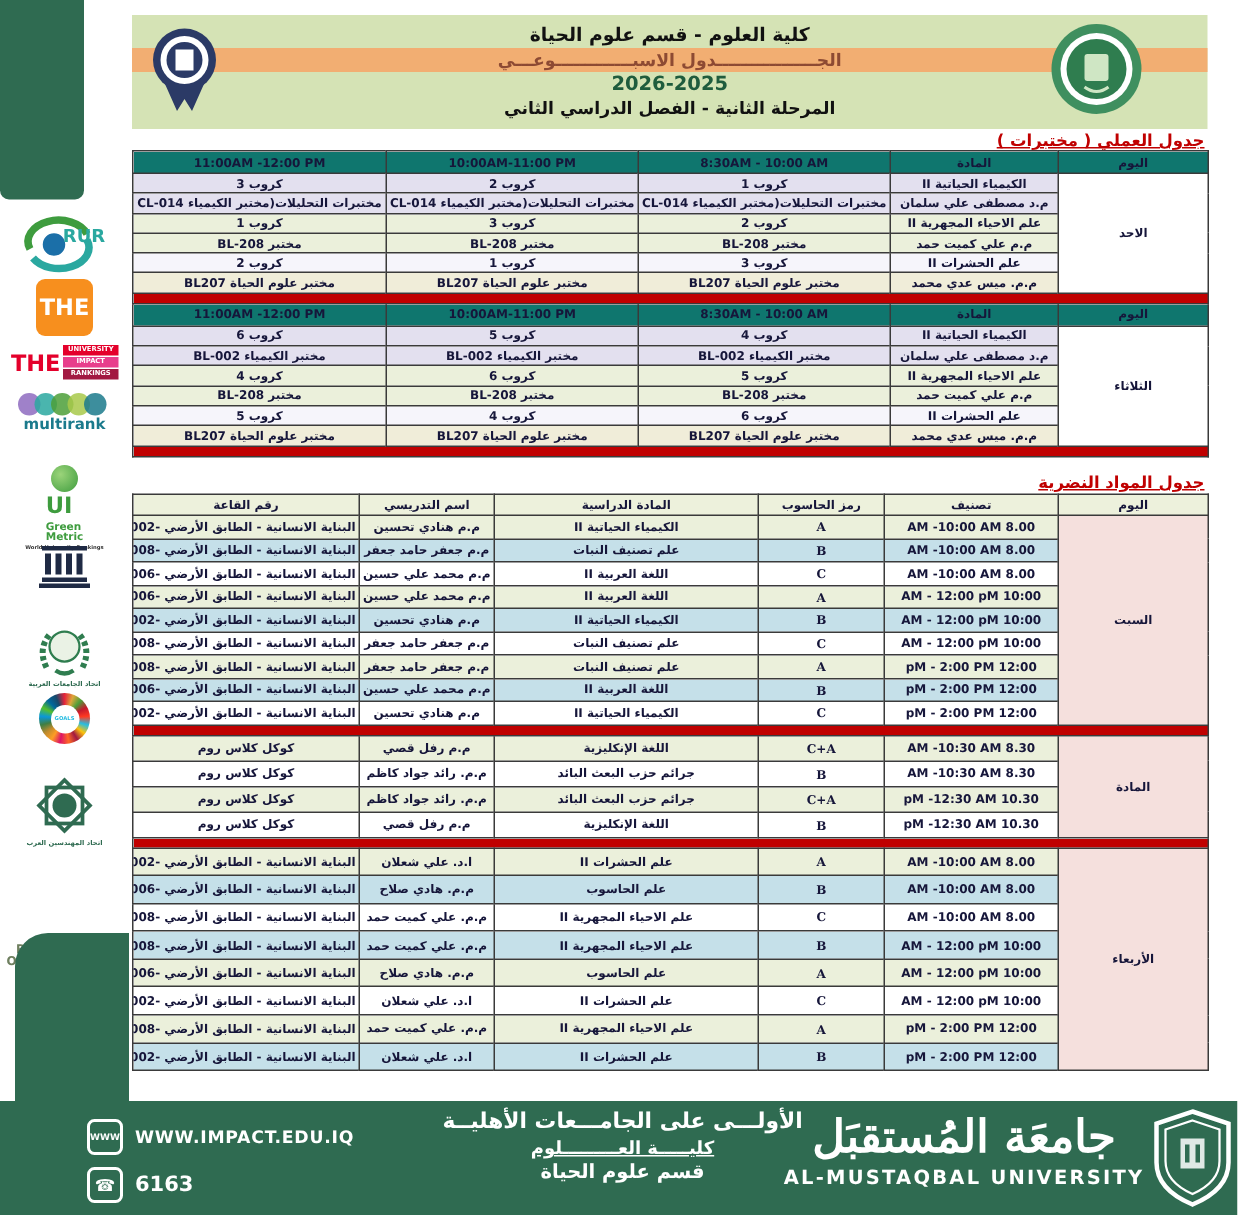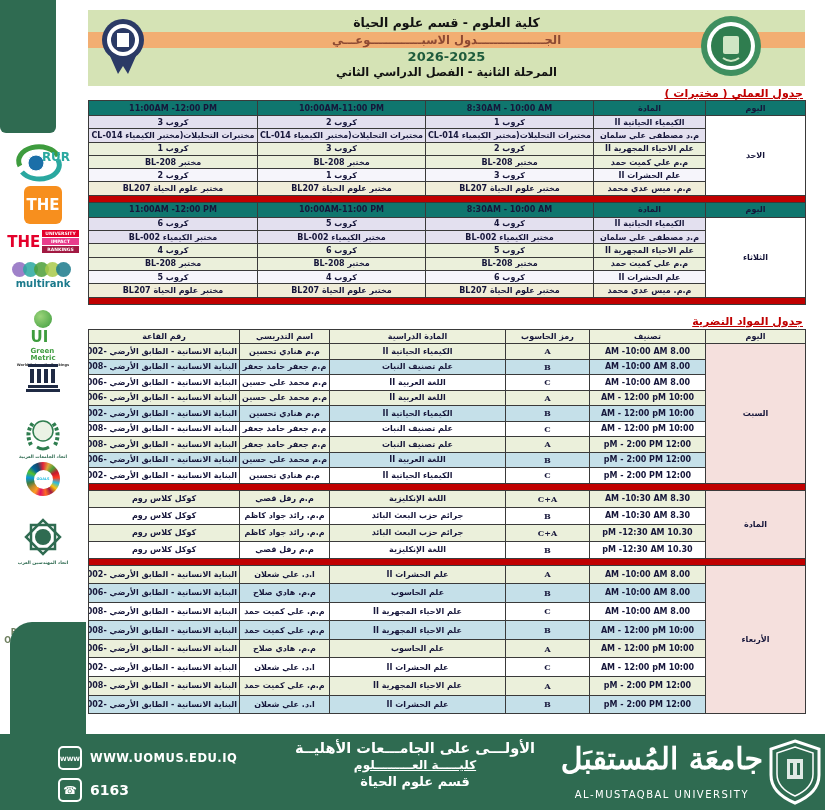--- a/index.html
+++ b/index.html
@@ -66,21 +66,21 @@
   .f-item{display:flex;align-items:center;gap:8px;font-weight:bold;}
   .badge{width:20px;height:20px;border:2px solid #fff;border-radius:5px;display:flex;align-items:center;justify-content:center;font-size:6px;font-weight:bold;}
   .f-site{font-size:11.5px;letter-spacing:.5px;}
   .f-phone{font-size:14px;}
   .f-center{position:absolute;left:250px;top:6px;width:330px;text-align:center;direction:rtl;}
   .f-c1{font-size:14.5px;font-weight:bold;}
   .f-c2{font-size:12px;font-weight:bold;text-decoration:underline;margin-top:2px;}
   .f-c3{font-size:13px;font-weight:bold;margin-top:2px;}
   .f-right{position:absolute;right:62px;top:8px;text-align:center;direction:rtl;}
   .f-ar{font-size:30px;font-weight:bold;line-height:34px;font-family:"DejaVu Serif","Liberation Serif",serif;}
-  .f-en{font-size:10px;font-weight:normal;letter-spacing:1.5px;direction:ltr;margin-top:13px;}
+  .f-en{font-size:13px;font-weight:bold;letter-spacing:1.5px;direction:ltr;margin-top:2px;}
   .f-shield{position:absolute;right:4px;top:5px;}
 </style>
 </head>
 <body>
 
 <div class="sidebar">
   <div class="sb-top"></div>
 
   <div class="logo" style="top:140px;">
     <svg width="58" height="44" viewBox="0 0 58 44">
@@ -479,21 +479,21 @@
         <td>ا.د. علي شعلان</td>
         <td>البناية الانسانية - الطابق الأرضي -JC002</td>
       </tr>
     </tbody>
 </table>
 
 <div class="footer">
   <div class="f-left">
     <div class="f-item">
       <span class="badge">WWW</span>
-      <span class="f-site">WWW.UOMUS.EDU.IQ</span>
+      <span class="f-site">WWW.IMPACT.EDU.IQ</span>
     </div>
     <div class="f-item">
       <span class="badge" style="font-size:11px;">☎</span>
       <span class="f-phone">6163</span>
     </div>
   </div>
   <div class="f-center">
     <div class="f-c1">الأولـــى على الجامـــعات الأهليــة</div>
     <div class="f-c2">كليـــــة العـــــــــلوم</div>
     <div class="f-c3">قسم علوم الحياة</div>

